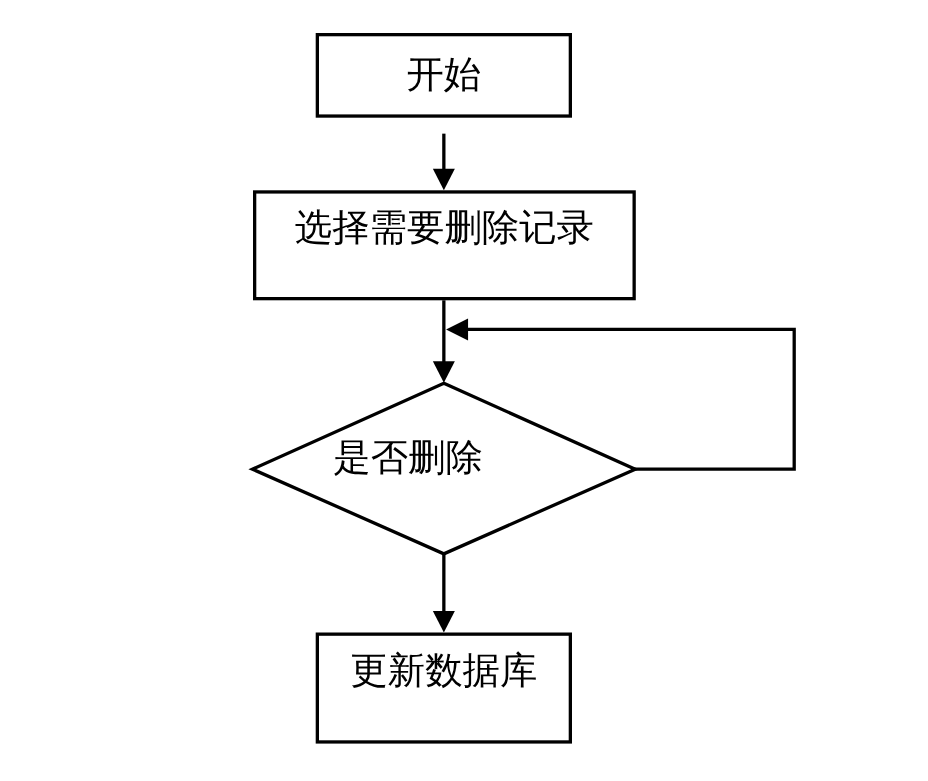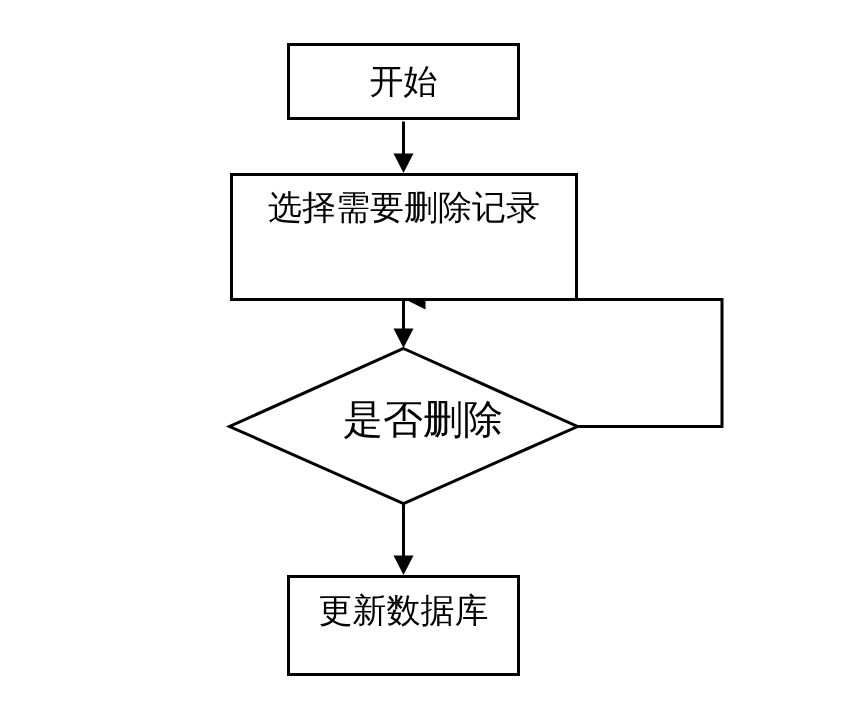--- a/index.html
+++ b/index.html
@@ -43,49 +43,49 @@
     border: 3px solid var(--stroke-color, #000000);
     background: var(--bg-color, #ffffff);
     display: flex;
     justify-content: center;
     font-size: 34px;
     line-height: 1.1;
     white-space: nowrap;
   }
   .n-start {
     left: 287px;
-    top: 43px;
+    top: 30px;
     width: 233px;
     height: 77px;
     align-items: center;
   }
   .n-select {
     left: 230px;
     top: 173px;
     width: 348px;
-    height: 128px;
+    height: 100px;
     align-items: flex-start;
     padding-top: 13px;
   }
   .n-update {
     left: 287px;
     top: 575px;
     width: 233px;
     height: 101px;
     align-items: flex-start;
     padding-top: 14px;
     font-family: Liberation Serif, serif;
   }
   .diamond-label {
     position: absolute;
     left: 303px;
     top: 398px;
     width: 200px;
-    text-align: right;
-    font-size: 40px;
+    text-align: left;
+    font-size: 34px;
     line-height: 1.1;
     white-space: nowrap;
   }
 </style>
 </head>
 <body>
 
 <div class="canvas" style="--stroke-color: #000000; --bg-color: #ffffff; --text-color: #000000;">
 
   <svg class="connectors" viewBox="0 0 844 710" xmlns="http://www.w3.org/2000/svg">

